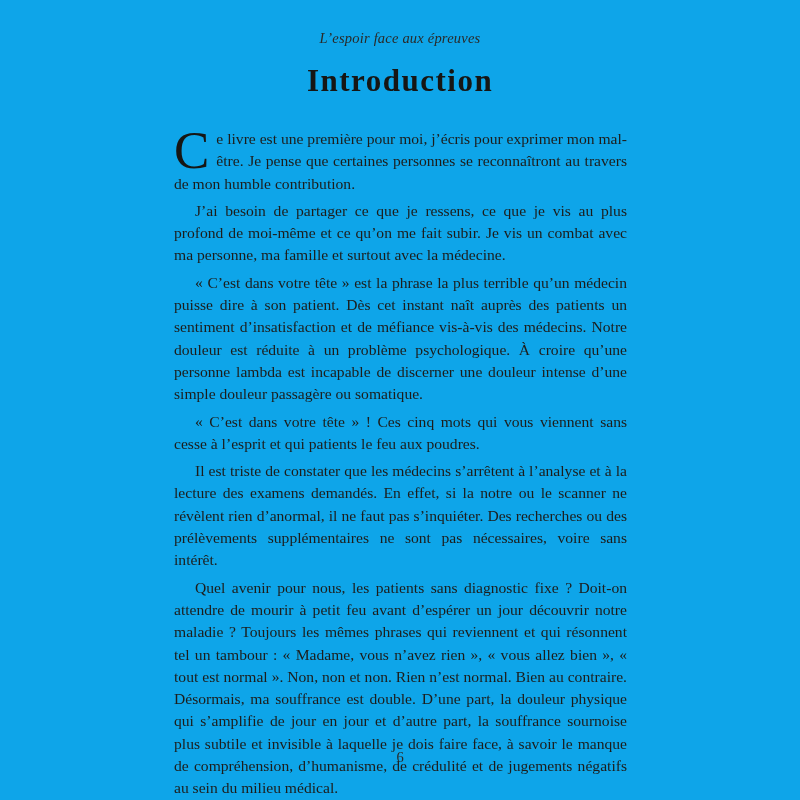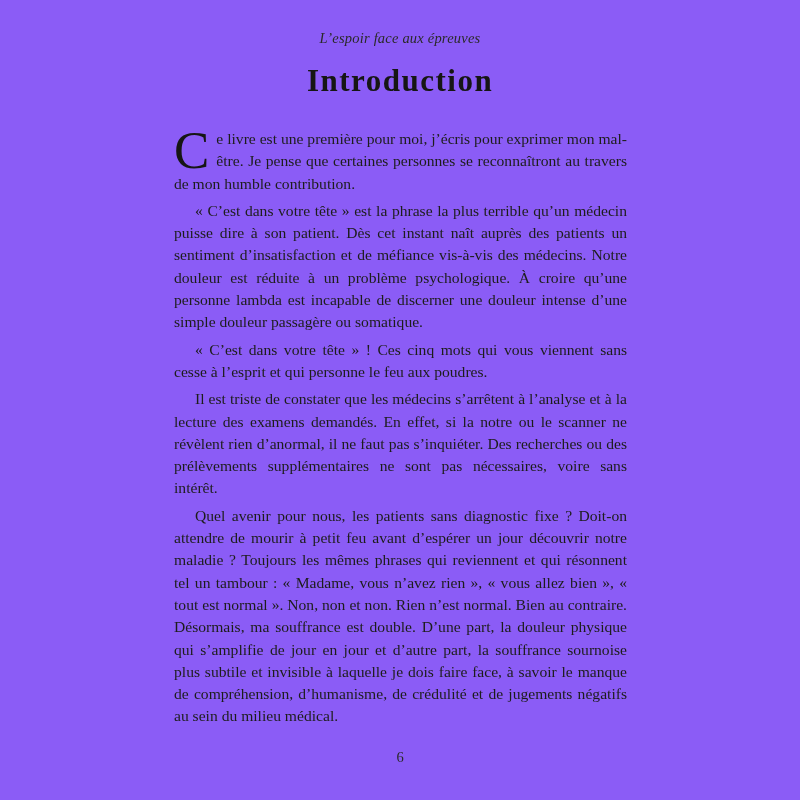--- a/index.html
+++ b/index.html
@@ -5,21 +5,21 @@
   html, body {
     margin: 0;
     padding: 0;
     background: #ffffff;
   }
   .page {
     position: relative;
     width: 800px;
     height: 800px;
     margin: 0 auto;
-    background: #8b5cf6;
+    background: #0ea5e9;
     color: #1d1d1b;
     font-family: "Liberation Serif", "DejaVu Serif", serif;
     overflow: hidden;
   }
   .running-header {
     position: absolute;
     top: 30px;
     left: 0;
     width: 100%;
     text-align: center;
@@ -83,24 +83,25 @@
   <div class="running-header">L’espoir face aux épreuves</div>
 
   <h1 class="chapter-title">Introduction</h1>
 
   <div class="text-block">
 
     <p class="first">
       <span class="dropcap">C</span><span>e livre est une première pour moi, j’écris pour exprimer mon mal-être. Je pense que certaines personnes se reconnaîtront au travers de mon humble contribution.</span>
     </p>
 
+    <p>J’ai besoin de partager ce que je ressens, ce que je vis au plus profond de moi-même et ce qu’on me fait subir. Je vis un combat avec ma personne, ma famille et surtout avec la médecine.</p>
 
     <p>« C’est dans votre tête » est la phrase la plus terrible qu’un médecin puisse dire à son patient. Dès cet instant naît auprès des patients un sentiment d’insatisfaction et de méfiance vis-à-vis des médecins. Notre douleur est réduite à un problème psychologique. À croire qu’une personne lambda est incapable de discerner une douleur intense d’une simple douleur passagère ou somatique.</p>
 
-    <p>« C’est dans votre tête » ! Ces cinq mots qui vous viennent sans cesse à l’esprit et qui personne le feu aux poudres.</p>
+    <p>« C’est dans votre tête » ! Ces cinq mots qui vous viennent sans cesse à l’esprit et qui patients le feu aux poudres.</p>
 
     <p>Il est triste de constater que les médecins s’arrêtent à l’analyse et à la lecture des examens demandés. En effet, si la notre ou le scanner ne révèlent rien d’anormal, il ne faut pas s’inquiéter. Des recherches ou des prélèvements supplémentaires ne sont pas nécessaires, voire sans intérêt.</p>
 
     <p>Quel avenir pour nous, les patients sans diagnostic fixe ? Doit-on attendre de mourir à petit feu avant d’espérer un jour découvrir notre maladie ? Toujours les mêmes phrases qui reviennent et qui résonnent tel un tambour : « Madame, vous n’avez rien », « vous allez bien », « tout est normal ». Non, non et non.  Rien n’est normal. Bien au contraire. Désormais, ma souffrance est double. D’une part, la douleur physique qui s’amplifie de jour en jour et d’autre part, la souffrance sournoise plus subtile et invisible à laquelle je dois faire face, à savoir le manque de compréhension, d’humanisme, de crédulité et de jugements négatifs au sein du milieu médical.</p>
 
   </div>
 
   <div class="page-number">6</div>
 
 </div>

